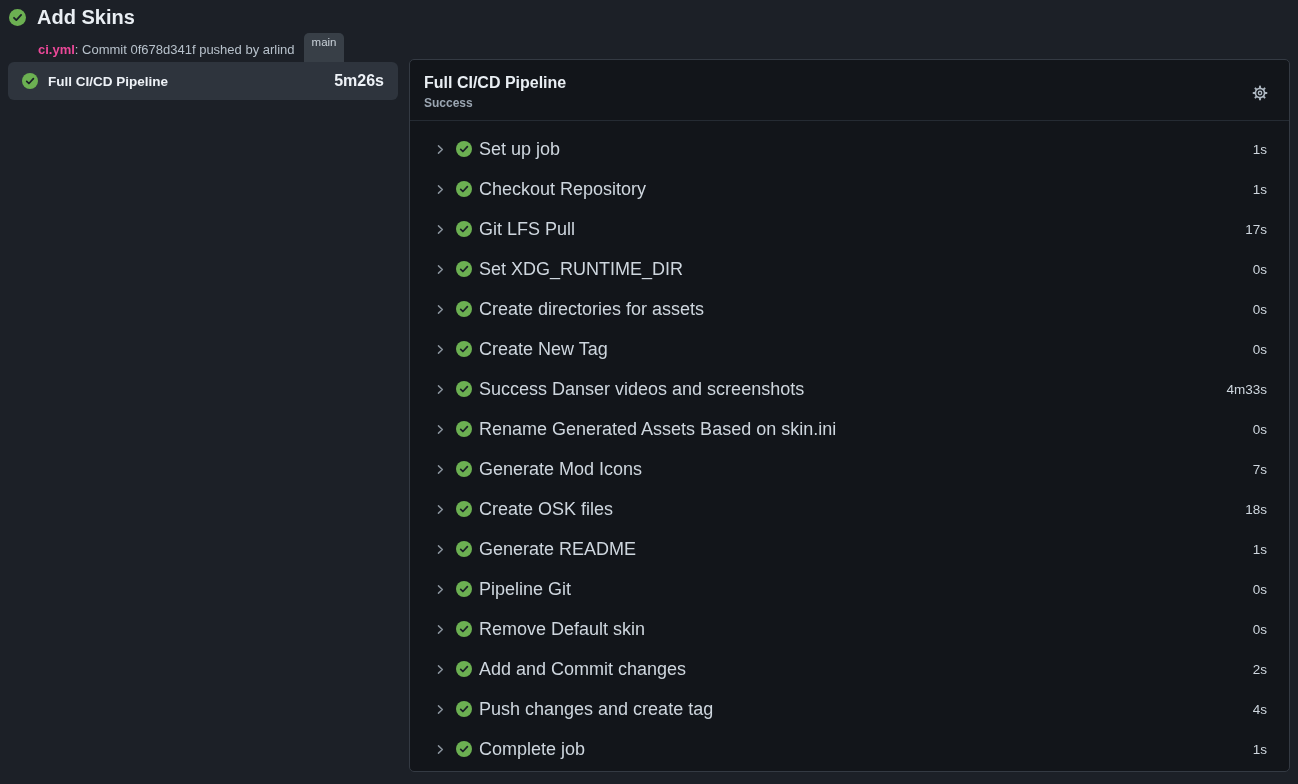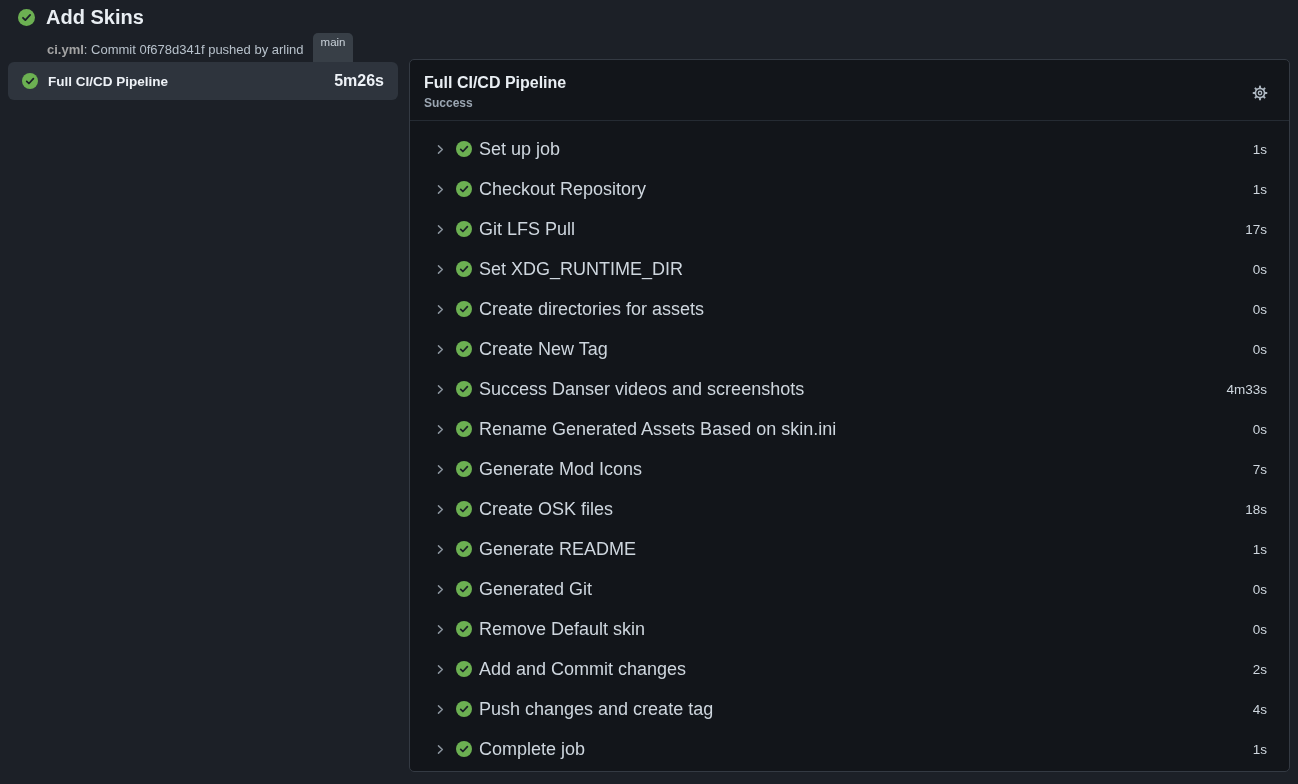--- a/index.html
+++ b/index.html
@@ -24,27 +24,27 @@
   html,body{margin:0;padding:0;}
   body{
     width:1298px;height:784px;position:relative;overflow:hidden;
     background:var(--page-bg);
     font-family:"Liberation Sans", sans-serif;
     -webkit-font-smoothing:antialiased;
   }
   svg{display:block;}
 
   
-  .page-header{position:absolute;left:18px;top:5px;}
+  .page-header{position:absolute;left:9px;top:5px;}
   .title-row{display:flex;align-items:center;gap:11px;}
   .big-check svg circle{fill:var(--success-green);}
   .big-check svg path{stroke:var(--check-mark);}
   .page-title{font-size:20px;font-weight:600;color:var(--text-primary);margin:0;line-height:24px;}
   .sub-row{margin-left:29px;margin-top:4px;display:flex;align-items:center;font-size:13px;color:var(--subline-text);line-height:16px;}
-  .wf-file{font-weight:700;color:#a3a3a3;}
+  .wf-file{font-weight:700;color:#ec4899;}
   .branch-badge{margin-left:9px;background:var(--badge-bg);color:var(--badge-text);font-size:11.5px;line-height:1;padding:4px 8px 19px;border-radius:5px;}
 
   
   .sidebar{position:absolute;left:8px;top:62px;width:390px;}
   .job-item{height:38px;display:flex;align-items:center;gap:10px;padding:0 14px;background:var(--sidebar-selected-bg);border-radius:6px;cursor:pointer;}
   .check-icon svg circle{fill:var(--success-green);}
   .check-icon svg path{stroke:var(--check-mark);}
   .job-name{font-size:13.5px;font-weight:700;color:var(--job-text);}
   .job-duration{margin-left:auto;font-size:16px;font-weight:700;color:var(--job-text);}
 
@@ -304,21 +304,21 @@
       <svg width="13" height="13" viewBox="0 0 16 16">
         <path d="M5.5 3.5 L10.3 8 L5.5 12.5" fill="none" stroke-width="1.8" stroke-linecap="round" stroke-linejoin="round"></path>
       </svg>
     </span>
     <span class="step-check check-icon">
       <svg width="16" height="16" viewBox="0 0 16 16">
         <circle cx="8" cy="8" r="8"></circle>
         <path d="M4.7 8.3l2.2 2.2 4.5-4.9" fill="none" stroke-width="1.7" stroke-linecap="round" stroke-linejoin="round"></path>
       </svg>
     </span>
-    <span class="step-name">Generated Git</span>
+    <span class="step-name">Pipeline Git</span>
     <span class="step-duration">0s</span>
   </div>
 
   <div class="step-row">
     <span class="chev">
       <svg width="13" height="13" viewBox="0 0 16 16">
         <path d="M5.5 3.5 L10.3 8 L5.5 12.5" fill="none" stroke-width="1.8" stroke-linecap="round" stroke-linejoin="round"></path>
       </svg>
     </span>
     <span class="step-check check-icon">

